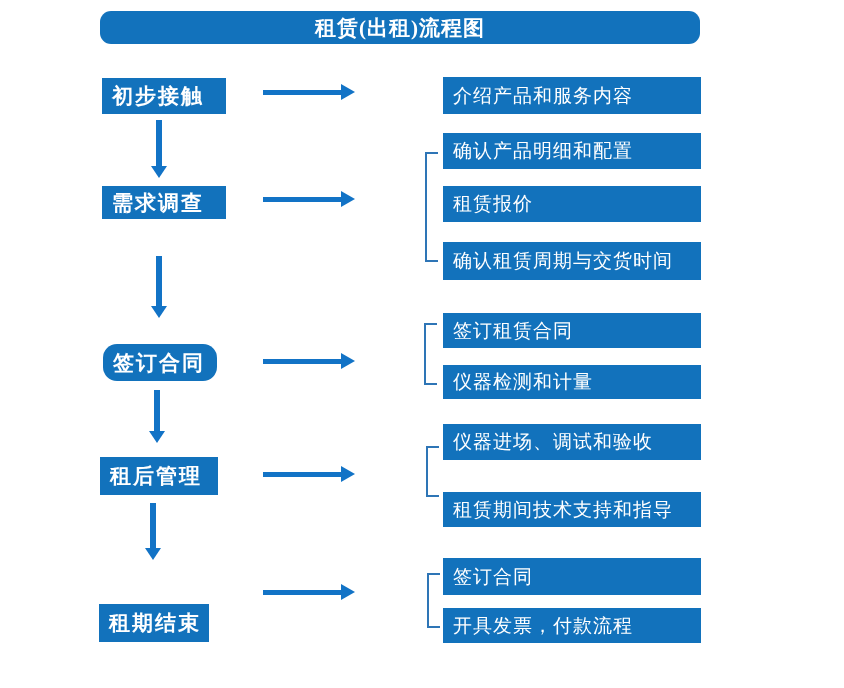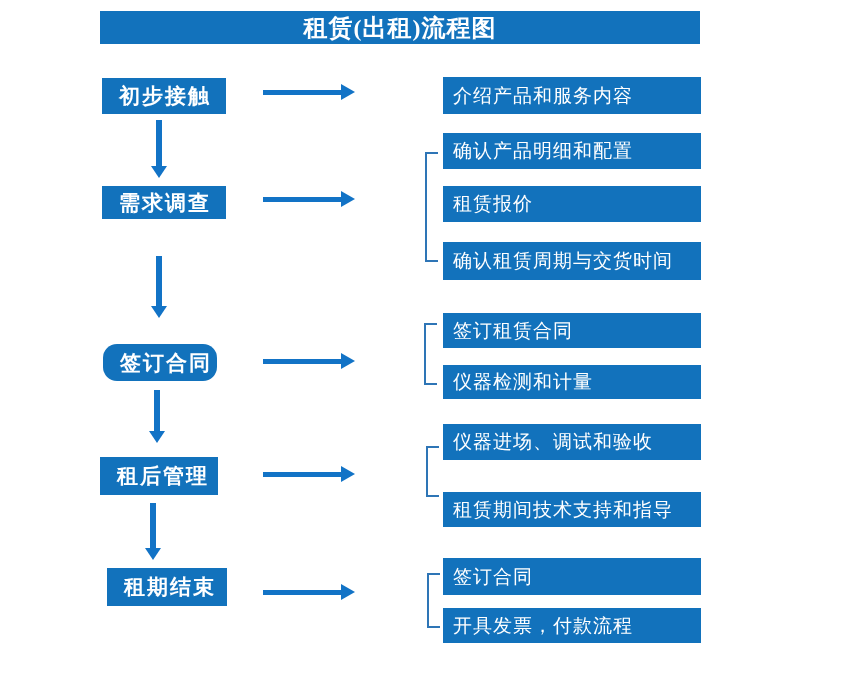--- a/index.html
+++ b/index.html
@@ -15,31 +15,32 @@
   .canvas{
     position:relative;
     width:844px;height:688px;
     background:var(--bg);
     overflow:hidden;
   }
   .title-bar{
     position:absolute;left:100px;top:11px;width:600px;height:33px;
     background:var(--box-blue);
     color:var(--text-white);
-    font-size:24px;font-weight:bold;
+    font-size:21px;font-weight:bold;
     display:flex;align-items:center;justify-content:center;
     letter-spacing:1px;
+    border-radius:11px;
   }
   .step-box{
     position:absolute;
     background:var(--box-blue);
     color:var(--text-white);
     font-size:21px;font-weight:bold;
     display:flex;align-items:center;
-    padding-left:17px;
+    padding-left:10px;
     letter-spacing:2px;
     white-space:nowrap;
   }
   .detail-box{
     position:absolute;left:443px;width:258px;
     background:var(--box-blue);
     color:var(--text-white);
     font-size:19px;font-weight:normal;
     display:flex;align-items:center;
     padding-left:10px;
@@ -79,21 +80,21 @@
 <body>
 
 <div class="canvas">
 
   <div class="title-bar">租赁(出租)流程图</div>
 
   <div class="step-box" style="left:102px;top:78px;width:124px;height:36px;">初步接触</div>
   <div class="step-box" style="left:102px;top:186px;width:124px;height:33px;">需求调查</div>
   <div class="step-box" style="left:103px;top:344px;width:114px;height:37px;border-radius:14px;">签订合同</div>
   <div class="step-box" style="left:100px;top:457px;width:118px;height:38px;">租后管理</div>
-  <div class="step-box" style="left:99px;top:568px;width:120px;height:38px;margin-left:8px;">租期结束</div>
+  <div class="step-box" style="left:99px;top:604px;width:110px;height:38px;">租期结束</div>
 
   <div class="arrow-down" style="left:151px;top:120px;height:58px;">
     <div class="shaft"></div>
     <div class="head"></div>
   </div>
   <div class="arrow-down" style="left:151px;top:256px;height:62px;">
     <div class="shaft"></div>
     <div class="head"></div>
   </div>
   <div class="arrow-down" style="left:149px;top:390px;height:53px;">

